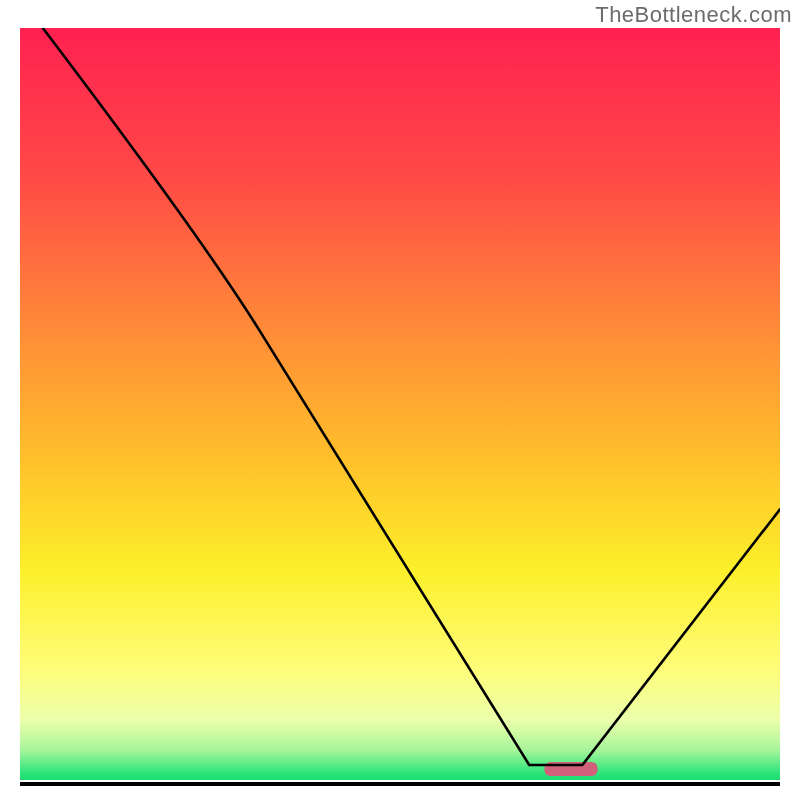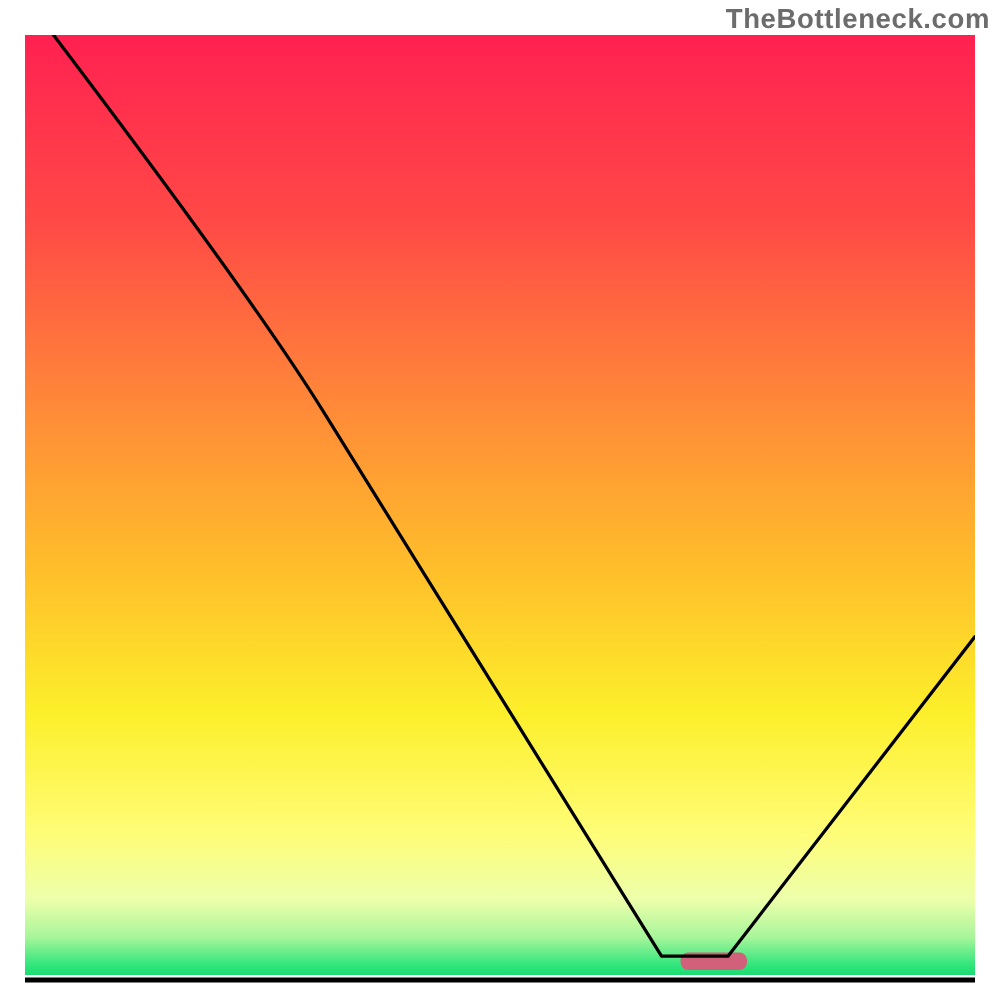--- a/index.html
+++ b/index.html
@@ -15,21 +15,21 @@
     position: relative;
     width: 800px;
     height: 800px;
     box-sizing: border-box;
   }
   .watermark {
     position: absolute;
     top: 2px;
     right: 8px;
     font-size: 22px;
-    font-weight: 700;
+    font-weight: 400;
     color: #6c6c6c;
     letter-spacing: 0.5px;
     z-index: 10;
   }
   .plot {
     position: absolute;
     left: 20px;
     top: 28px;
     width: 760px;
     height: 752px;

